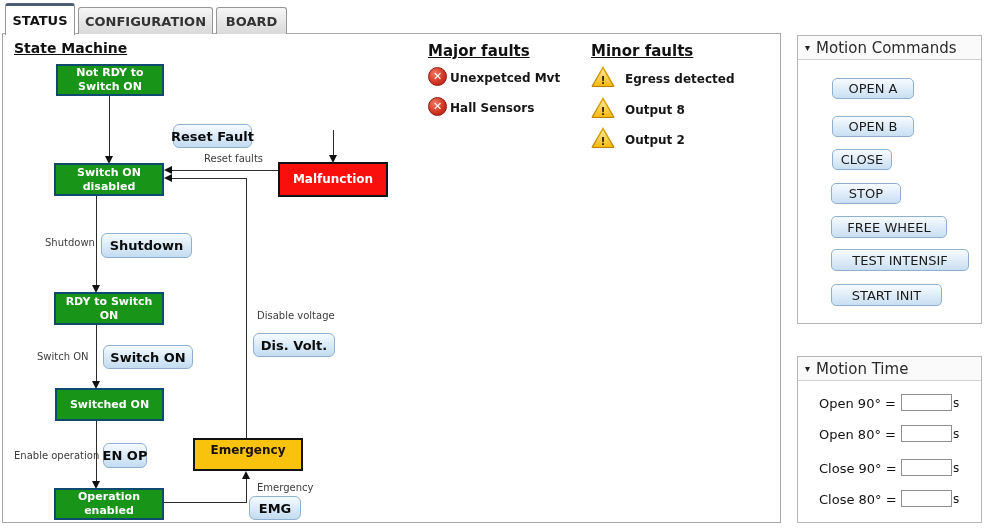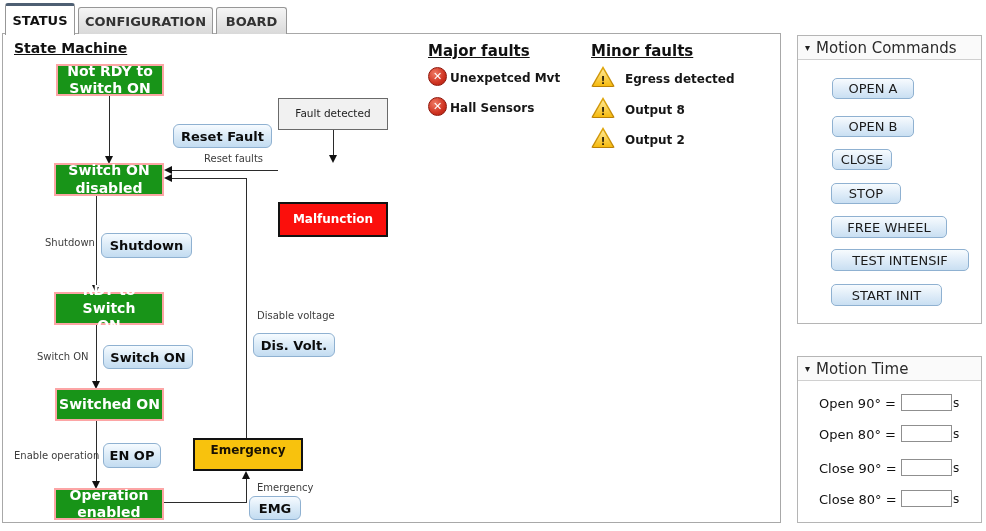--- a/index.html
+++ b/index.html
@@ -24,22 +24,22 @@
   .main{
     position:absolute;left:2px;top:33px;width:779px;height:490px;box-sizing:border-box;
     border:1px solid #a8a8a8;background:#fff;z-index:1;
   }
   .sm-title{position:absolute;left:11px;top:6px;font-size:14px;font-weight:bold;text-decoration:underline;color:#111;}
   
   .state{
     position:absolute;box-sizing:border-box;display:flex;align-items:center;justify-content:center;
     text-align:center;font-weight:bold;white-space:pre-line;line-height:1.25;
   }
-  .state.green{background:var(--state-green,#189418);border:2px solid #fca5a5;color:#fff;font-size:14px;}
-  .state.red{background:var(--fault-red,#fb0f0c);border:2px solid #121212;color:#fff;font-size:12px;margin-top:40px;}
+  .state.green{background:var(--state-green,#189418);border:2px solid #0c4a6e;color:#fff;font-size:11px;}
+  .state.red{background:var(--fault-red,#fb0f0c);border:2px solid #121212;color:#fff;font-size:12px;}
   .state.yellow{background:var(--emergency-yellow,#f8c20d);border:2px solid #121212;color:#181104;font-size:12px;align-items:flex-start;padding-top:3px;}
   .state.gray{background:#f1f1f1;border:1px solid #6a6a6a;color:#222;font-size:10.5px;font-weight:normal;}
   
   .bbtn{
     position:absolute;box-sizing:border-box;padding:0;cursor:pointer;
     background:linear-gradient(#f6fbff 0%,#ddecf8 45%,#c3dcf1 100%);
     border:1px solid var(--button-blue-border,#8fb1d1);border-radius:6px;
     font-family:inherit;font-weight:bold;font-size:13px;color:#0c0c0c;
     display:flex;align-items:center;justify-content:center;white-space:nowrap;
   }
@@ -128,27 +128,26 @@
 Switch ON</div>
     <div class="state green" style="left:51px;top:129px;width:110px;height:33px">Switch ON
 disabled</div>
     <div class="state green" style="left:51px;top:258px;width:110px;height:33px">RDY to Switch
 ON</div>
     <div class="state green" style="left:52px;top:354px;width:109px;height:33px">Switched ON</div>
     <div class="state green" style="left:51px;top:454px;width:110px;height:32px">Operation
 enabled</div>
     <div class="state red" style="left:275px;top:128px;width:110px;height:35px">Malfunction</div>
     <div class="state yellow" style="left:190px;top:404px;width:110px;height:33px">Emergency</div>
-    <div class="state gray" style="left:275px;top:64px;width:110px;height:32px">Fault detected</div>
-
-    <button class="bbtn" style="left:170px;top:90px;width:99px;height:24px">Reset Fault</button>
+
+    <button class="bbtn" style="left:170px;top:90px;width:79px;height:24px">Reset Fault</button>
     <button class="bbtn" style="left:98px;top:199px;width:91px;height:25px">Shutdown</button>
     <button class="bbtn" style="left:100px;top:311px;width:90px;height:24px">Switch ON</button>
     <button class="bbtn" style="left:250px;top:299px;width:82px;height:24px">Dis. Volt.</button>
-    <button class="bbtn" style="left:100px;top:409px;width:58px;height:25px">EN OP</button>
+    <button class="bbtn" style="left:100px;top:409px;width:44px;height:25px">EN OP</button>
     <button class="bbtn" style="left:246px;top:462px;width:52px;height:24px">EMG</button>
 
     <div class="elabel" style="left:201px;top:119px">Reset faults</div>
     <div class="elabel" style="left:42px;top:203px">Shutdown</div>
     <div class="elabel" style="left:34px;top:317px">Switch ON</div>
     <div class="elabel" style="left:254px;top:276px">Disable voltage</div>
     <div class="elabel" style="left:11px;top:416px">Enable operation</div>
     <div class="elabel" style="left:254px;top:448px">Emergency</div>
 
     <div class="fault-title" style="left:425px;top:8px">Major faults</div>

